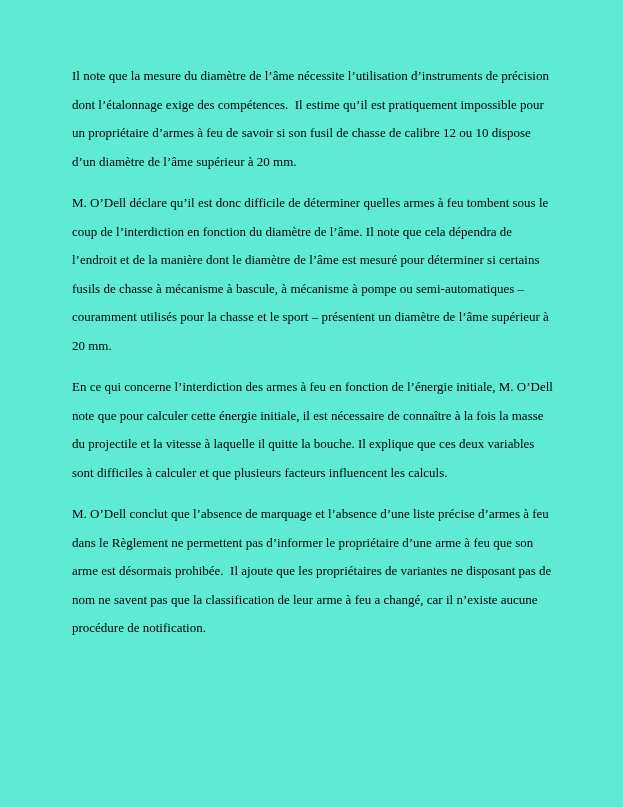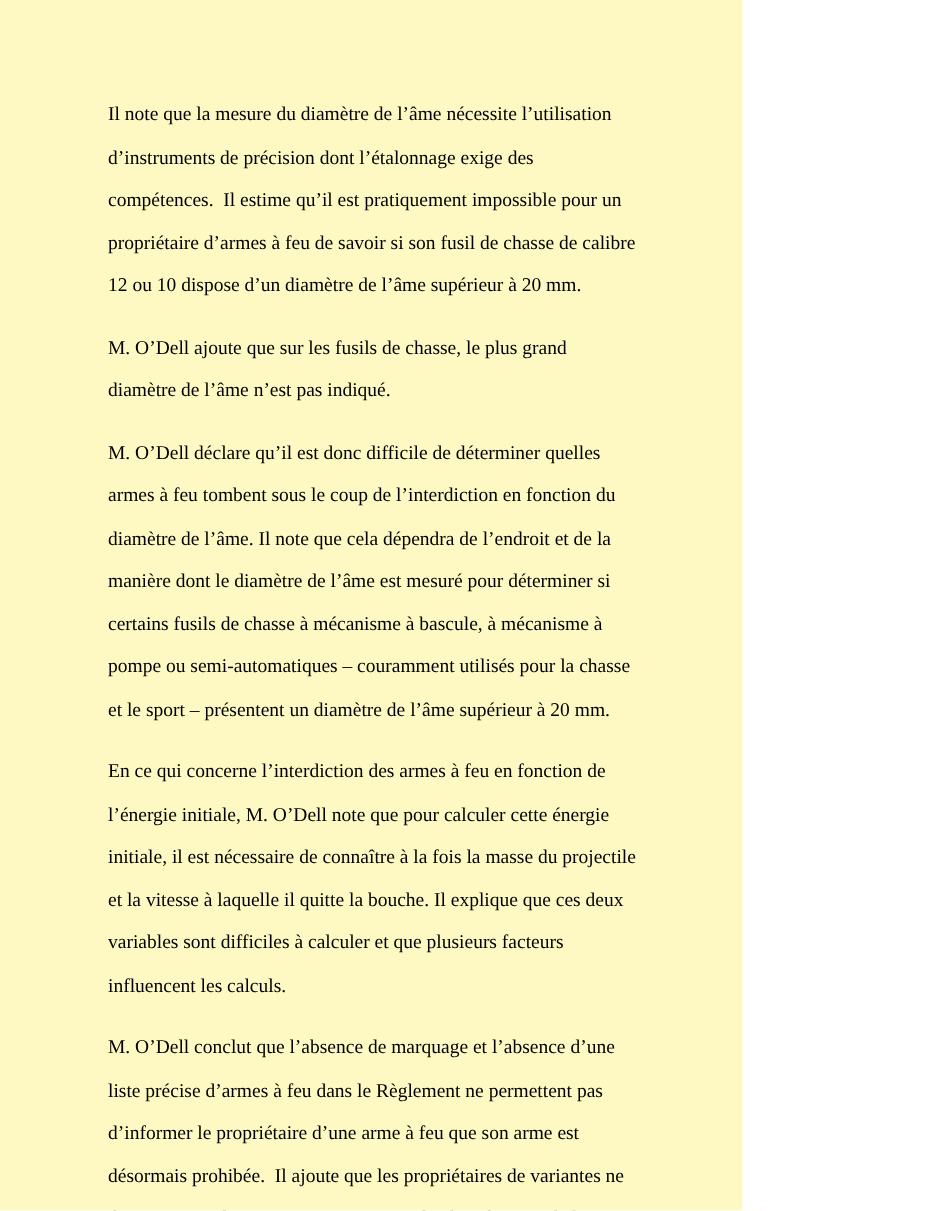--- a/index.html
+++ b/index.html
@@ -2,23 +2,23 @@
 <html lang="fr"><head>
 <meta charset="utf-8">
 <style>
   html, body {
     margin: 0;
     padding: 0;
     background: #ffffff;
   }
   .page {
     position: relative;
-    width: 495px;
+    width: 623px;
     height: 807px;
-    background: #fef9c3;
+    background: #5eead4;
     box-sizing: border-box;
     padding: 62px 70px 0 72px;
     overflow: hidden;
   }
   .doc-body {
     font-family: "Liberation Serif", "DejaVu Serif", serif;
     font-size: 13px;
     line-height: 28.5px;
     color: #000000;
     text-align: left;
@@ -28,18 +28,17 @@
     
     white-space: pre-wrap;
   }
 </style>
 </head>
 <body>
 
 <div class="page">
   <div class="doc-body">
     <p class="doc-paragraph">Il note que la mesure du diamètre de l’âme nécessite l’utilisation d’instruments de précision dont l’étalonnage exige des compétences.  Il estime qu’il est pratiquement impossible pour un propriétaire d’armes à feu de savoir si son fusil de chasse de calibre 12 ou 10 dispose d’un diamètre de l’âme supérieur à 20 mm.</p>
-    <p class="doc-paragraph">M. O’Dell ajoute que sur les fusils de chasse, le plus grand diamètre de l’âme n’est pas indiqué.</p>
     <p class="doc-paragraph">M. O’Dell déclare qu’il est donc difficile de déterminer quelles armes à feu tombent sous le coup de l’interdiction en fonction du diamètre de l’âme. Il note que cela dépendra de l’endroit et de la manière dont le diamètre de l’âme est mesuré pour déterminer si certains fusils de chasse à mécanisme à bascule, à mécanisme à pompe ou semi-automatiques – couramment utilisés pour la chasse et le sport – présentent un diamètre de l’âme supérieur à 20 mm.</p>
     <p class="doc-paragraph">En ce qui concerne l’interdiction des armes à feu en fonction de l’énergie initiale, M.&nbsp;O’Dell note que pour calculer cette énergie initiale, il est nécessaire de connaître à la fois la masse du projectile et la vitesse à laquelle il quitte la bouche. Il explique que ces deux variables sont difficiles à calculer et que plusieurs facteurs influencent les calculs.</p>
     <p class="doc-paragraph">M. O’Dell conclut que l’absence de marquage et l’absence d’une liste précise d’armes à feu dans le Règlement ne permettent pas d’informer le propriétaire d’une arme à feu que son arme est désormais prohibée.  Il ajoute que les propriétaires de variantes ne disposant pas de nom ne savent pas que la classification de leur arme à feu a changé, car il n’existe aucune procédure de notification.</p>
   </div>
 </div>
 
 </body></html>

